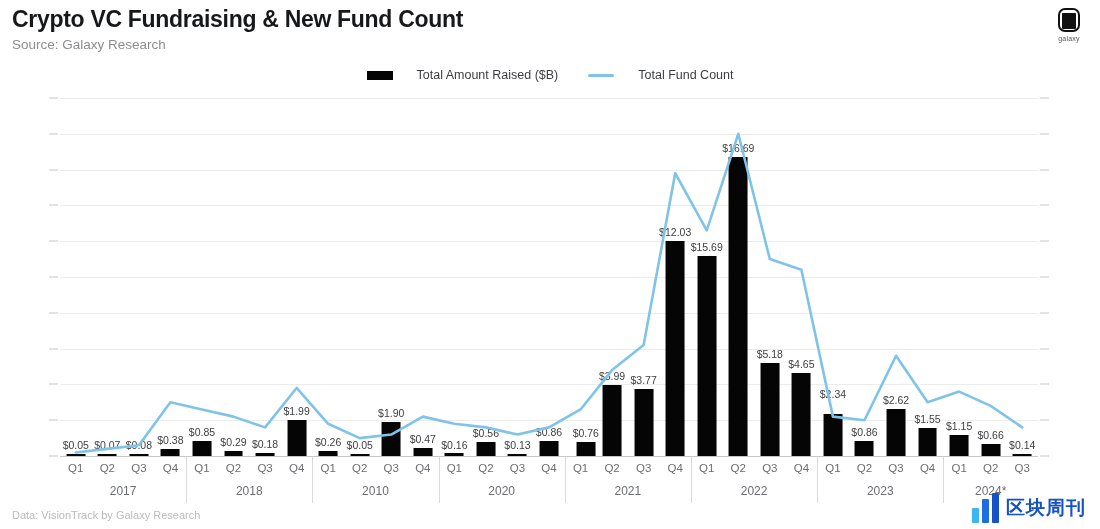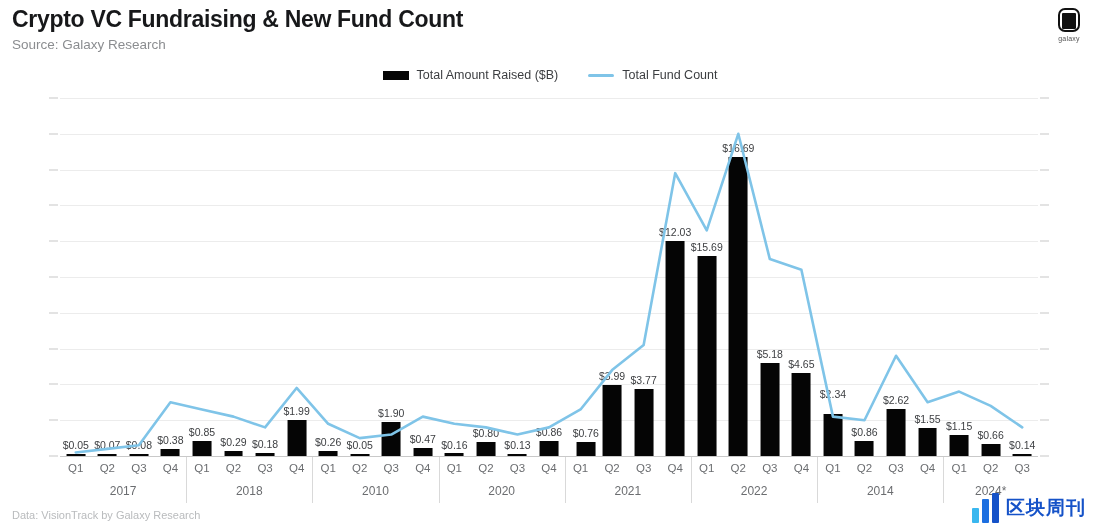--- a/index.html
+++ b/index.html
@@ -11,21 +11,21 @@
   #chart-source{font-size:13.5px;color:#8b8d90;margin-top:4px;}
 
   
   #logo{position:absolute;right:10px;top:8px;width:42px;text-align:center;}
   .logo-mark{width:22px;height:24px;margin:0 auto;border:2.4px solid #111;border-radius:7px;position:relative;box-sizing:border-box;}
   .logo-mark:after{content:"";position:absolute;left:2.4px;top:3.4px;right:2.4px;bottom:1px;background:#111;border-radius:1px;}
   .logo-text{font-size:7px;color:#555;margin-top:3px;letter-spacing:.2px;}
 
   
   #legend{position:absolute;top:68px;left:0;width:1100px;display:flex;justify-content:center;gap:30px;font-size:12.5px;color:#3b3d40;}
-  .legend-item{display:flex;align-items:center;gap:8px;}
+  .legend-item{display:flex;align-items:center;gap:24px;}
   .lg-swatch-bar{width:26px;height:9px;background:#050505;}
   .lg-swatch-line{width:26px;height:3px;background:#7fc4e8;border-radius:2px;}
 
   
   #plot{position:absolute;left:60px;top:98px;width:978px;height:358px;}
   #grid{position:absolute;inset:0;}
   .gridline{position:absolute;left:0;right:0;height:1px;background:#ececec;}
   .gridline.base{background:#c9c9c9;}
   .ytick-dash{position:absolute;width:9px;height:1px;background:#c8c8c8;transform:translateY(-50%);}
 
@@ -164,21 +164,21 @@
       <div class="bar-slot" style="left: 347.032px; width: 31.5484px;">
         <div class="bar" style="width: 18.929px; height: 8.413px; background: rgb(5, 5, 5);"></div>
         <div class="bar-label" style="bottom: 11.413px;">$0.47</div>
       </div>
       <div class="bar-slot" style="left: 378.581px; width: 31.5484px;">
         <div class="bar" style="width: 18.929px; height: 2.864px; background: rgb(5, 5, 5);"></div>
         <div class="bar-label" style="bottom: 5px;">$0.16</div>
       </div>
       <div class="bar-slot" style="left: 410.129px; width: 31.5484px;">
         <div class="bar" style="width: 18.929px; height: 14.32px; background: rgb(5, 5, 5);"></div>
-        <div class="bar-label" style="bottom: 17.32px;">$0.80</div>
+        <div class="bar-label" style="bottom: 17.32px;">$0.56</div>
       </div>
       <div class="bar-slot" style="left: 441.677px; width: 31.5484px;">
         <div class="bar" style="width: 18.929px; height: 2.5px; background: rgb(5, 5, 5);"></div>
         <div class="bar-label" style="bottom: 5.5px;">$0.13</div>
       </div>
       <div class="bar-slot" style="left: 473.226px; width: 31.5484px;">
         <div class="bar" style="width: 18.929px; height: 15.394px; background: rgb(5, 5, 5);"></div>
         <div class="bar-label" style="bottom: 18.394px;">$0.86</div>
       </div>
       <div class="bar-slot" style="left: 510px; width: 31.5484px;">
@@ -283,21 +283,21 @@
     <div class="year-label" style="left: 189.29px;">2018</div>
     <div class="year-sep" style="left: 126.194px;"></div>
     <div class="year-label" style="left: 315.484px;">2010</div>
     <div class="year-sep" style="left: 252.387px;"></div>
     <div class="year-label" style="left: 441.677px;">2020</div>
     <div class="year-sep" style="left: 378.581px;"></div>
     <div class="year-label" style="left: 567.871px;">2021</div>
     <div class="year-sep" style="left: 504.774px;"></div>
     <div class="year-label" style="left: 694.065px;">2022</div>
     <div class="year-sep" style="left: 630.968px;"></div>
-    <div class="year-label" style="left: 820.258px;">2014</div>
+    <div class="year-label" style="left: 820.258px;">2023</div>
     <div class="year-sep" style="left: 757.161px;"></div>
     <div class="year-label" style="left: 930.677px;">2024*</div>
     <div class="year-sep" style="left: 883.355px;"></div>
   </div>
 
 <div id="footer">Data: VisionTrack by Galaxy Research</div>
 
 <div id="watermark">
   <span class="wm-bars">
       <i></i>

